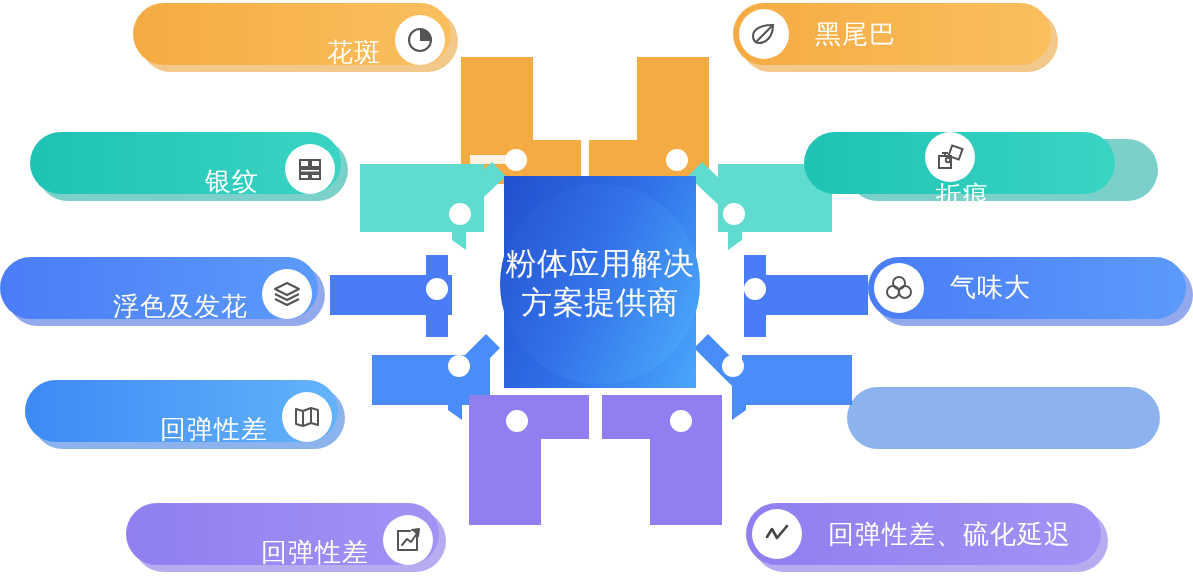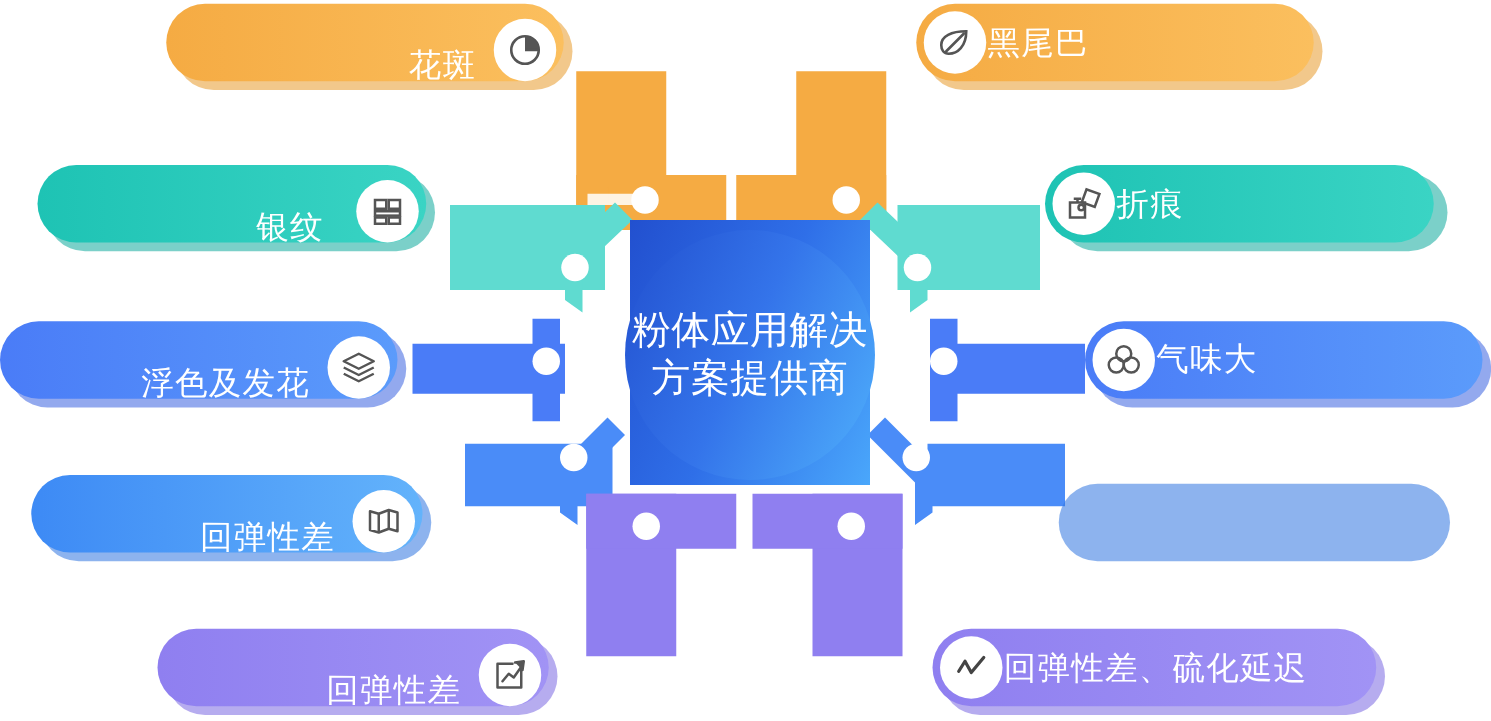--- a/index.html
+++ b/index.html
@@ -49,21 +49,21 @@
   }
 
   .pill-label {
     color: #ffffff;
     font-size: 26px;
     line-height: 1;
     letter-spacing: 1px;
     white-space: nowrap;
   }
   .pill.left  .pill-label { margin-right: 14px; }
-  .pill.right .pill-label { margin-left: 1px; }
+  .pill.right .pill-label { margin-left: 26px; }
 
   .pill-icon {
     width: 50px; height: 50px;
     border-radius: 50%;
     background: #ffffff;
     display: flex;
     align-items: center;
     justify-content: center;
     flex: 0 0 auto;
   }
@@ -227,21 +227,21 @@
         <rect x="16" y="6" width="9" height="7"></rect>
         <rect x="5" y="15" width="20" height="3.5"></rect>
         <rect x="5" y="20" width="9" height="5"></rect>
         <rect x="16" y="20" width="9" height="5"></rect>
       </svg>
     </span>
     <span class="pill-label">银纹</span>
   </div>
 
   <div class="pill-shadow c-teal-dk" style="left:847px; top:139px; width:311px;"></div>
-  <div class="pill right c-teal" style="left:836px; top:132px; width:311px;">
+  <div class="pill right c-teal" style="left:804px; top:132px; width:311px;flex-direction:column;">
     <span class="pill-icon">
       <svg width="30" height="30" viewBox="0 0 30 30" fill="none" stroke="#555" stroke-width="2">
         <rect x="4" y="14" width="12" height="12"></rect>
         <path d="M10 14 L10 11 M13 11 L7 11"></path>
         <rect x="15" y="5" width="11" height="11" transform="rotate(20 20.5 10.5)"></rect>
         <circle cx="13" cy="18" r="2.2"></circle>
       </svg>
     </span>
     <span class="pill-label">折痕</span>
   </div>

